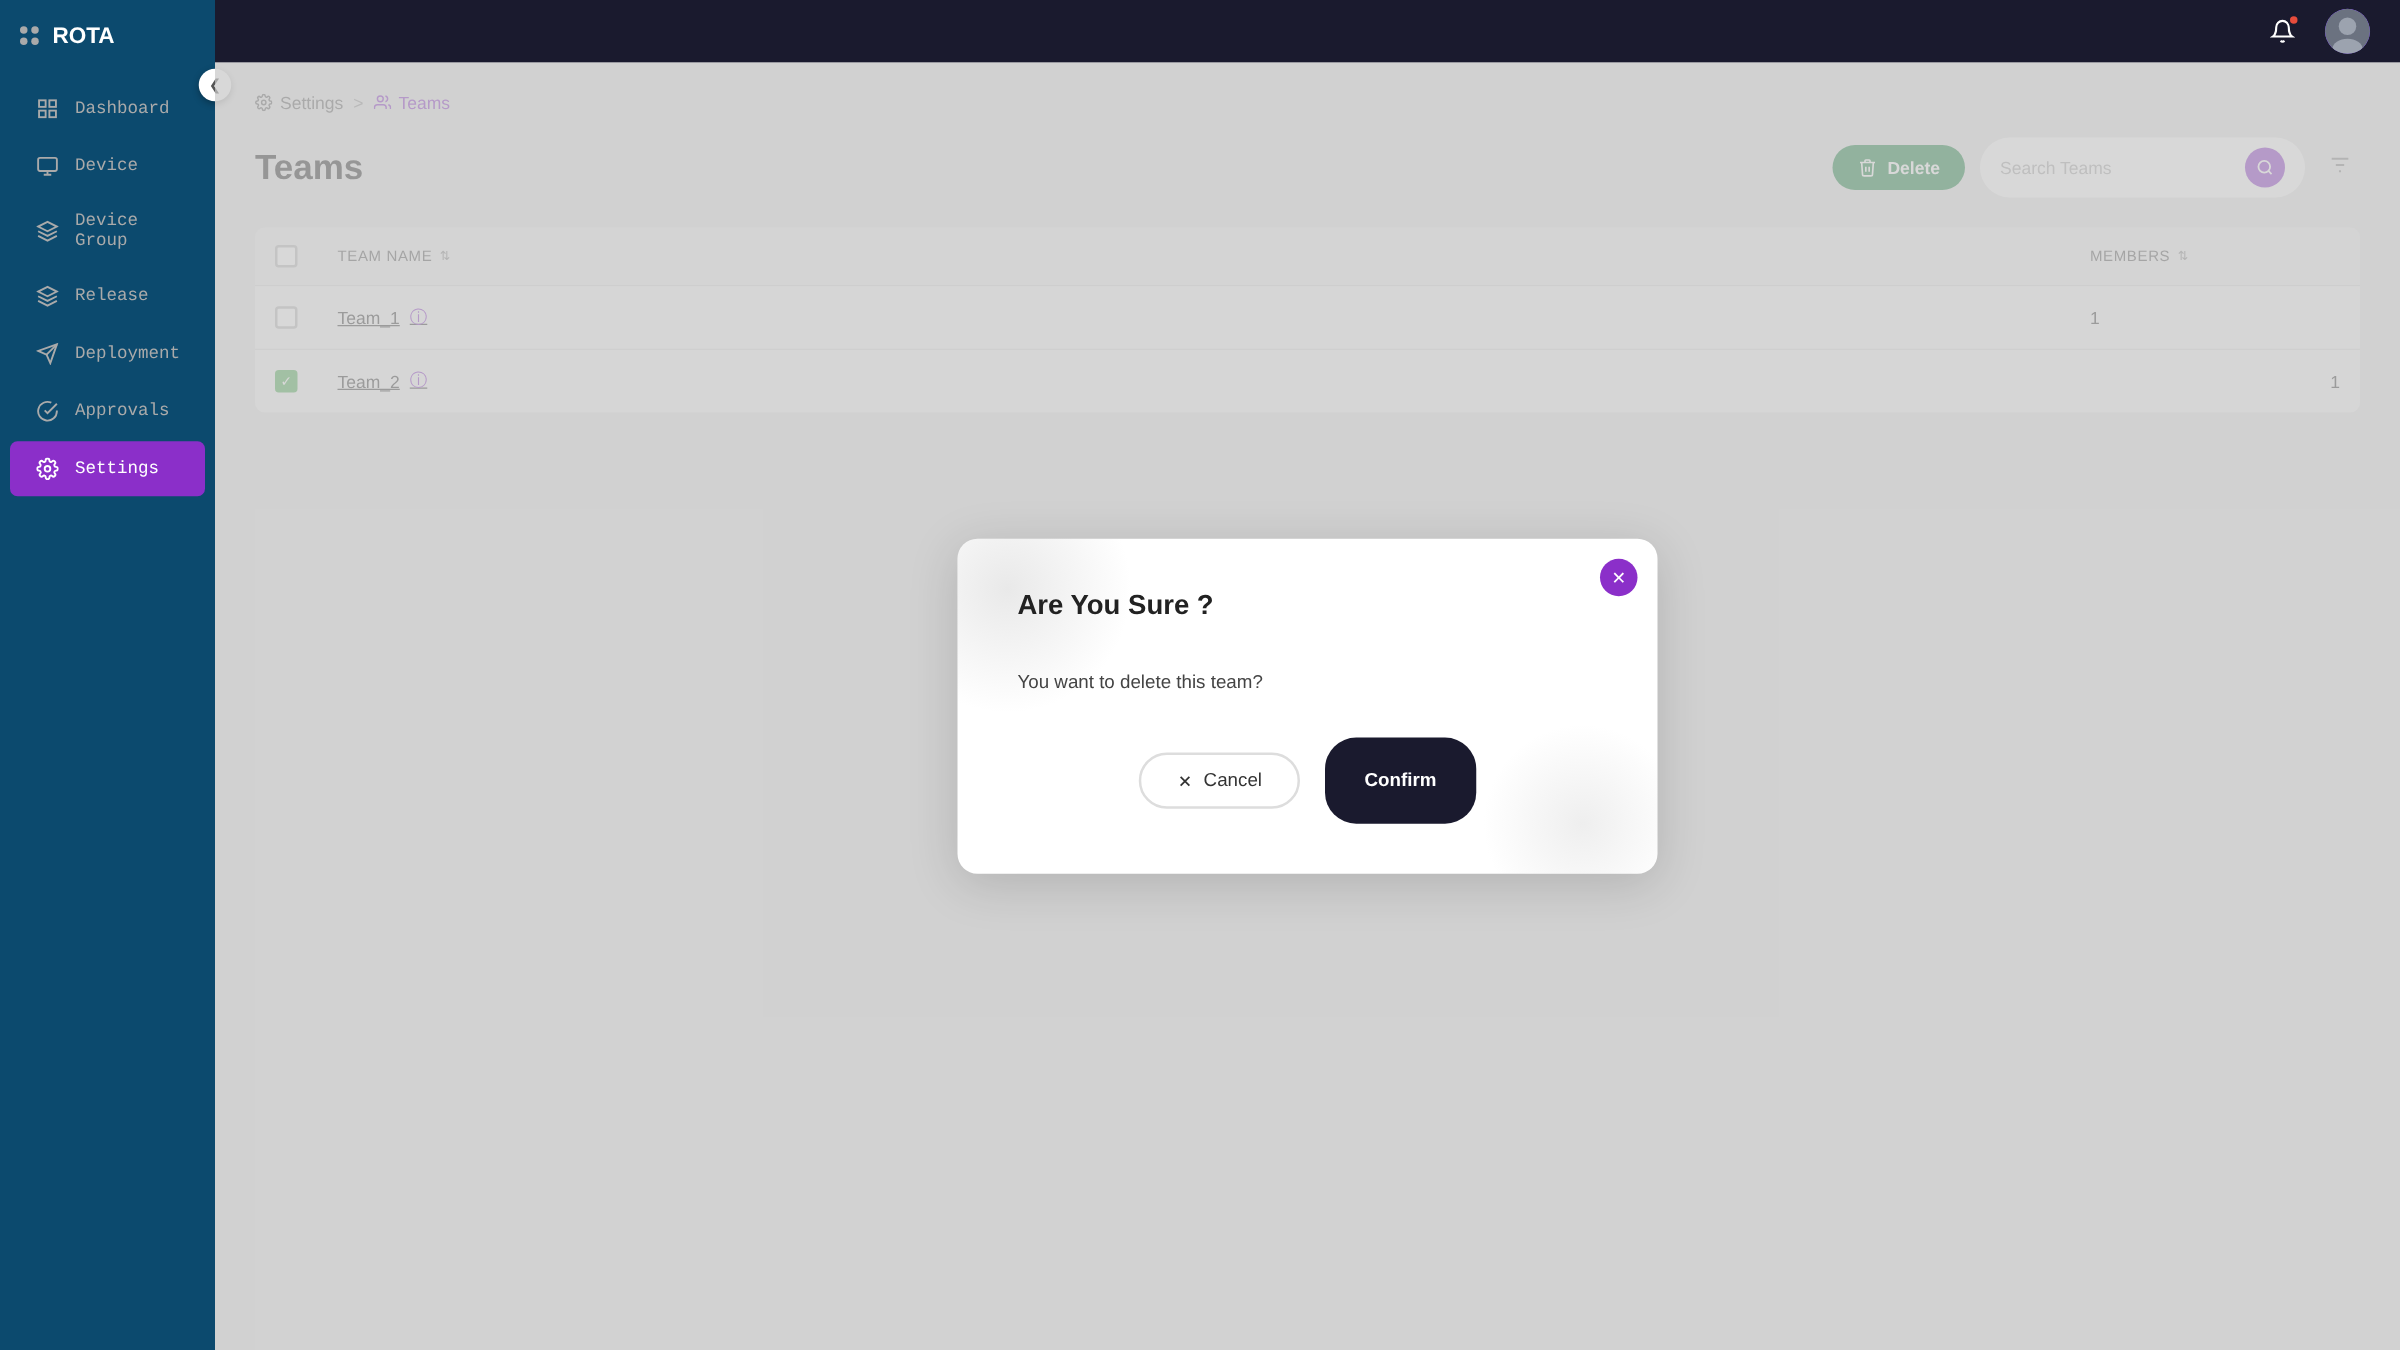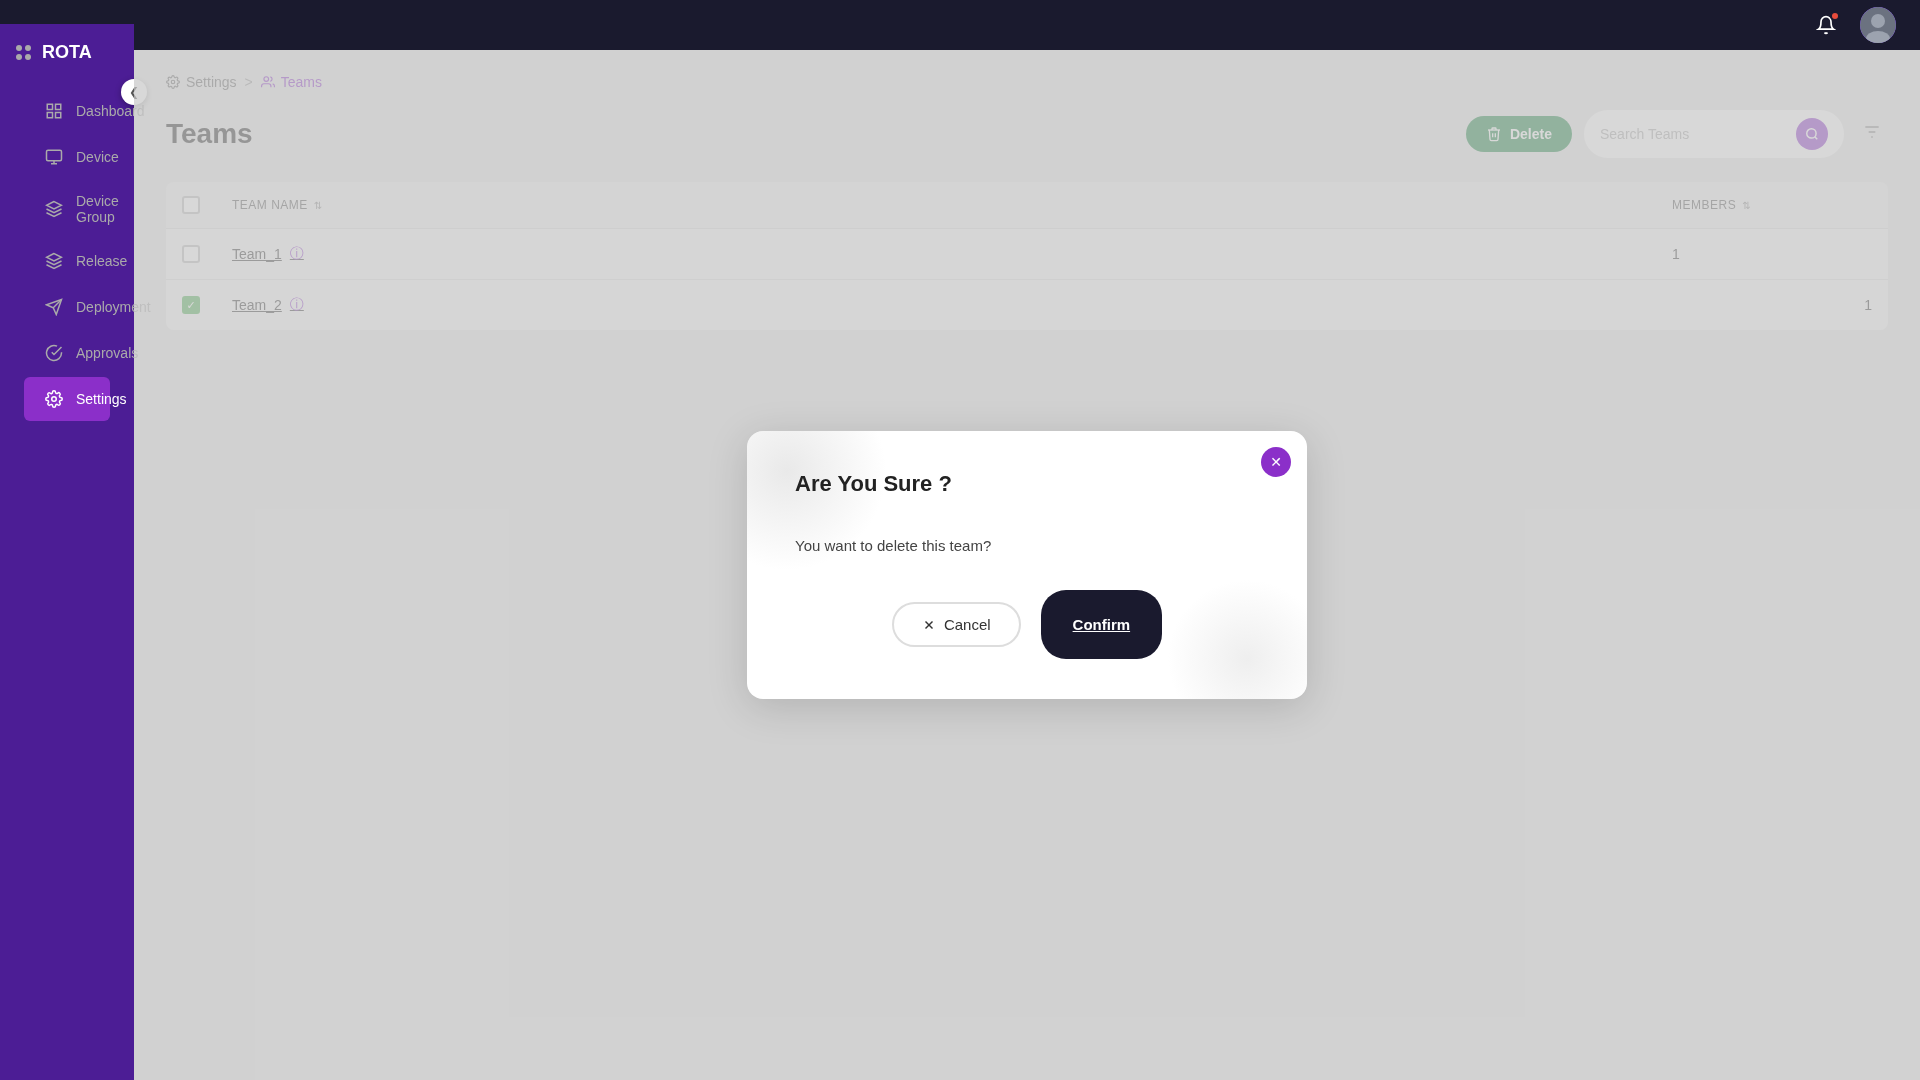--- a/index.html
+++ b/index.html
@@ -1,29 +1,28 @@
 <!DOCTYPE html>
 <html><head>
   <meta charset="utf-8">
   <style>
     * { margin: 0; padding: 0; box-sizing: border-box; }
     body { font-family: 'Segoe UI', Arial, sans-serif; background: #1a1a2e; width: 1920px; height: 1080px; overflow: hidden; display: flex; }
 
     
     .sidebar {
-      width: 134px;
-      background: #4c1d95;
+      width: 172px;
+      background: #0c4a6e;
       color: #fff;
       display: flex;
       flex-direction: column;
       padding: 0;
       flex-shrink: 0;
       position: relative;
       z-index: 10;
-      margin-top: 24px;
     }
     .sidebar-header {
       display: flex;
       align-items: center;
       gap: 10px;
       padding: 18px 16px;
       color: #fff;
       font-weight: 700;
       font-size: 18px;
     }
@@ -38,21 +37,22 @@
       width: 6px; height: 6px;
       background: #aaa;
       border-radius: 50%;
       display: block;
     }
     .sidebar-nav {
       flex: 1;
       display: flex;
       flex-direction: column;
       gap: 2px;
-      padding: 8px 16px;
+      padding: 8px 0;
+      font-family: Liberation Mono, monospace;
     }
     .sidebar-item {
       display: flex;
       align-items: center;
       gap: 12px;
       padding: 12px 20px;
       color: #aaa;
       cursor: pointer;
       border-radius: 6px;
       margin: 0 8px;
@@ -368,21 +368,20 @@
     .confirm-btn {
       display: flex; align-items: center; gap: 8px;
       background: #1a1a2e;
       color: #fff;
       border: none;
       border-radius: 25px;
       padding: 26px 32px;
       font-size: 15px;
       font-weight: 600;
       cursor: pointer;
-      text-decoration: underline;
     }
   </style>
 </head>
 <body>
 
 <div class="sidebar">
   <div class="sidebar-header">
     <div class="dots-icon">
       <span></span>
         <span></span>

